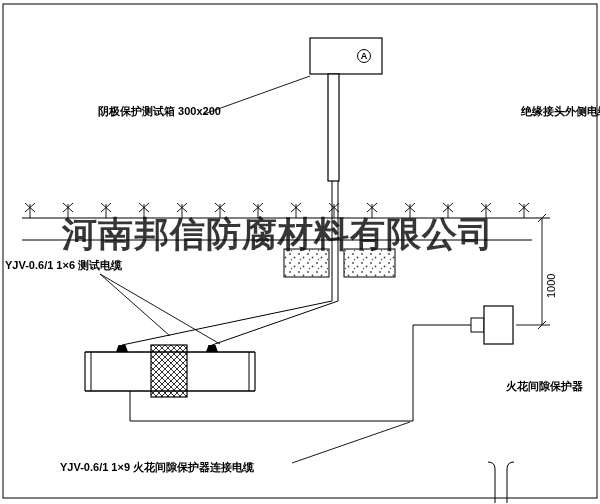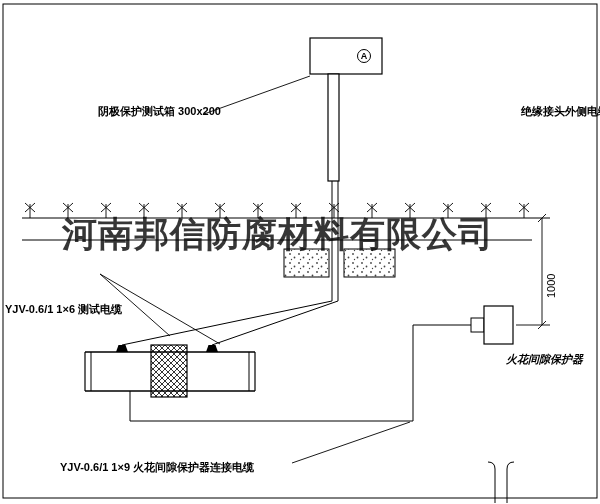--- a/index.html
+++ b/index.html
@@ -160,20 +160,20 @@
     <g stroke="#000" stroke-width="1" fill="none">
       <path d="M495,503 L495,469 Q495,462 488,462"></path>
       <path d="M507,503 L507,469 Q507,462 514,462"></path>
     </g>
   </svg>
 
   <div class="meter-circle">A</div>
 
   <div class="lbl" style="left:85px; top:105px;padding-left:13px;">阴极保护测试箱 300x200</div>
   <div class="lbl" style="left:521px; top:105px;">绝缘接头外侧电缆</div>
-  <div class="lbl" style="left:5px; top:259px;margin-top:44px;">YJV-0.6/1 1×6  测试电缆</div>
-  <div class="lbl" style="left:506px; top:353px;font-style:italic;">火花间隙保护器</div>
+  <div class="lbl" style="left:5px; top:259px;">YJV-0.6/1 1×6  测试电缆</div>
+  <div class="lbl" style="left:506px; top:380px;">火花间隙保护器</div>
   <div class="lbl" style="left:60px; top:461px;">YJV-0.6/1 1×9  火花间隙保护器连接电缆</div>
   <div class="dim-text">1000</div>
 
   <div class="watermark">河南邦信防腐材料有限公司</div>
 
 </div>
 
 </body></html>

